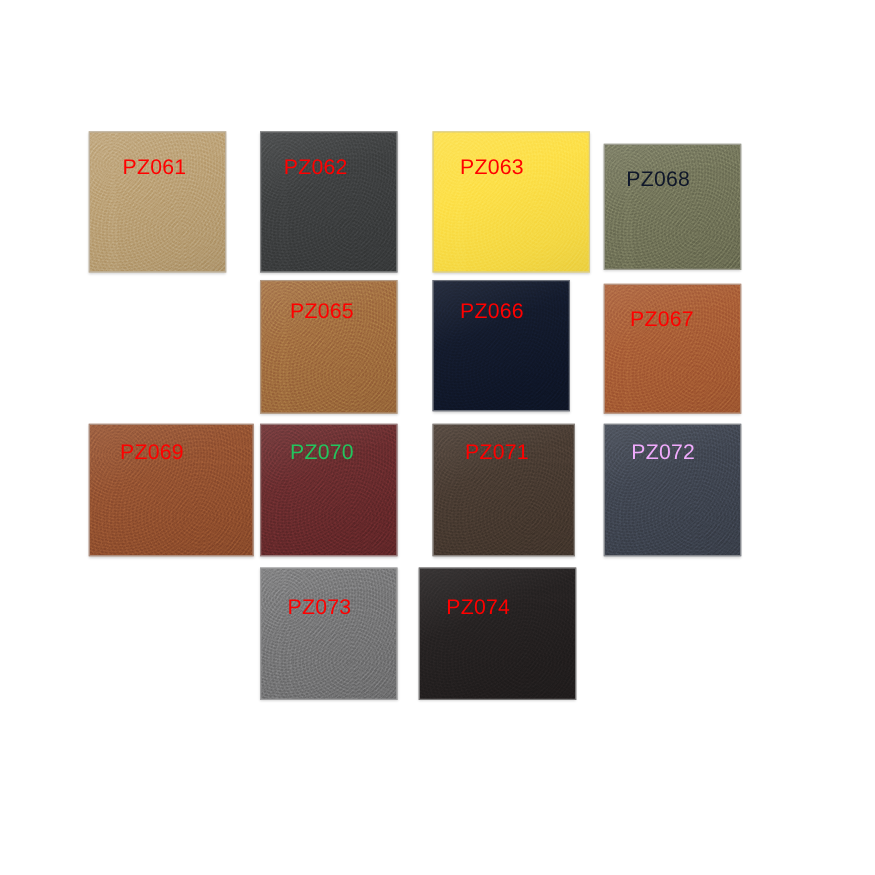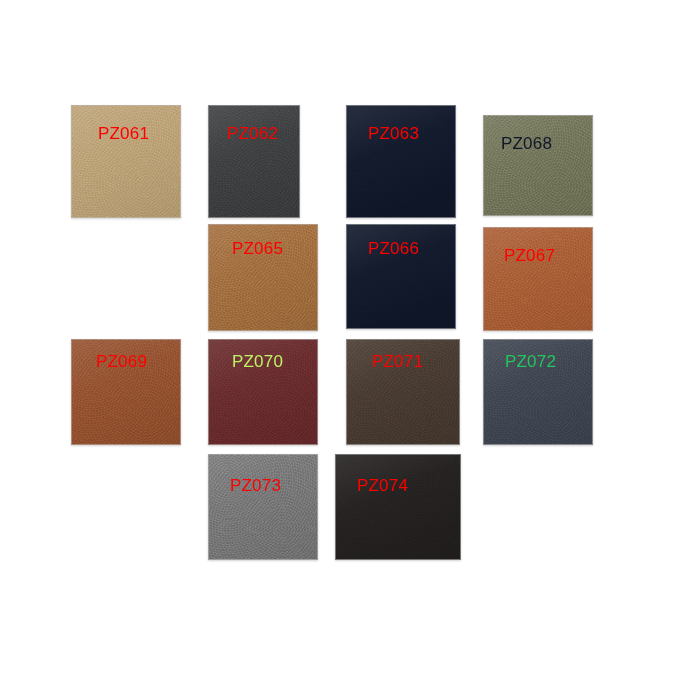--- a/index.html
+++ b/index.html
@@ -57,26 +57,26 @@
 </style>
 </head>
 <body>
 
 <div id="board" style="background: rgb(255, 255, 255);">
     <div class="swatch" style="left: 71px; top: 105px; width: 110px; height: 113px; background: rgb(189, 163, 120);">
       <div class="grain"></div>
       <div class="sheen"></div>
       <div class="swatch-label" style="left: 26px; top: 19px; color: rgb(255, 0, 0);">PZ061</div>
     </div>
-    <div class="swatch" style="left: 208px; top: 105px; width: 92px; height: 113px; background: rgb(61, 63, 64);">
+    <div class="swatch" style="left: 208px; top: 105px; width: 110px; height: 113px; background: rgb(61, 63, 64);">
       <div class="grain"></div>
       <div class="sheen"></div>
       <div class="swatch-label" style="left: 18px; top: 19px; color: rgb(255, 0, 0);">PZ062</div>
     </div>
-    <div class="swatch" style="left: 346px; top: 105px; width: 110px; height: 113px; background: #0f172a;">
+    <div class="swatch" style="left: 346px; top: 105px; width: 126px; height: 113px; background: #fde047;">
       <div class="grain"></div>
       <div class="sheen"></div>
       <div class="swatch-label" style="left: 21px; top: 19px; color: rgb(255, 0, 0);">PZ063</div>
     </div>
     <div class="swatch" style="left: 483px; top: 115px; width: 110px; height: 101px; background: rgb(117, 119, 91);">
       <div class="grain"></div>
       <div class="sheen"></div>
       <div class="swatch-label" style="left: 17px; top: 19px; color: #0f172a;">PZ068</div>
     </div>
     <div class="swatch" style="left: 208px; top: 224px; width: 110px; height: 107px; background: rgb(164, 112, 63);">
@@ -87,39 +87,39 @@
     <div class="swatch" style="left: 346px; top: 224px; width: 110px; height: 105px; background: #0f172a;">
       <div class="grain"></div>
       <div class="sheen"></div>
       <div class="swatch-label" style="left: 21px; top: 15px; color: rgb(255, 0, 0);">PZ066</div>
     </div>
     <div class="swatch" style="left: 483px; top: 227px; width: 110px; height: 104px; background: rgb(171, 95, 53);">
       <div class="grain"></div>
       <div class="sheen"></div>
       <div class="swatch-label" style="left: 20px; top: 19px; color: rgb(255, 0, 0);">PZ067</div>
     </div>
-    <div class="swatch" style="left: 71px; top: 339px; width: 110px; height: 106px; background: rgb(150, 82, 47);">
+    <div class="swatch" style="left: 71px; top: 339px; width: 132px; height: 106px; background: rgb(150, 82, 47);">
       <div class="grain"></div>
       <div class="sheen"></div>
       <div class="swatch-label" style="left: 24px; top: 13px; color: rgb(255, 0, 0);">PZ069</div>
     </div>
     <div class="swatch" style="left: 208px; top: 339px; width: 110px; height: 106px; background: rgb(106, 42, 44);">
       <div class="grain"></div>
       <div class="sheen"></div>
-      <div class="swatch-label" style="left: 23px; top: 13px; color: #bef264;">PZ070</div>
+      <div class="swatch-label" style="left: 23px; top: 13px; color: #22c55e;">PZ070</div>
     </div>
     <div class="swatch" style="left: 346px; top: 339px; width: 114px; height: 106px; background: rgb(72, 58, 48);">
       <div class="grain"></div>
       <div class="sheen"></div>
       <div class="swatch-label" style="left: 25px; top: 13px; color: rgb(255, 0, 0);">PZ071</div>
     </div>
     <div class="swatch" style="left: 483px; top: 339px; width: 110px; height: 106px; background: rgb(63, 69, 81);">
       <div class="grain"></div>
       <div class="sheen"></div>
-      <div class="swatch-label" style="left: 21px; top: 13px; color: #22c55e;">PZ072</div>
+      <div class="swatch-label" style="left: 21px; top: 13px; color: #f0abfc;">PZ072</div>
     </div>
     <div class="swatch" style="left: 208px; top: 454px; width: 110px; height: 106px; background: rgb(121, 121, 122); padding-left: 20px;">
       <div class="grain"></div>
       <div class="sheen"></div>
       <div class="swatch-label" style="left: 21px; top: 22px; color: rgb(255, 0, 0);">PZ073</div>
     </div>
     <div class="swatch" style="left: 335px; top: 454px; width: 126px; height: 106px; background: rgb(35, 31, 31);">
       <div class="grain"></div>
       <div class="sheen"></div>
       <div class="swatch-label" style="left: 21px; top: 22px; color: rgb(255, 0, 0);">PZ074</div>

